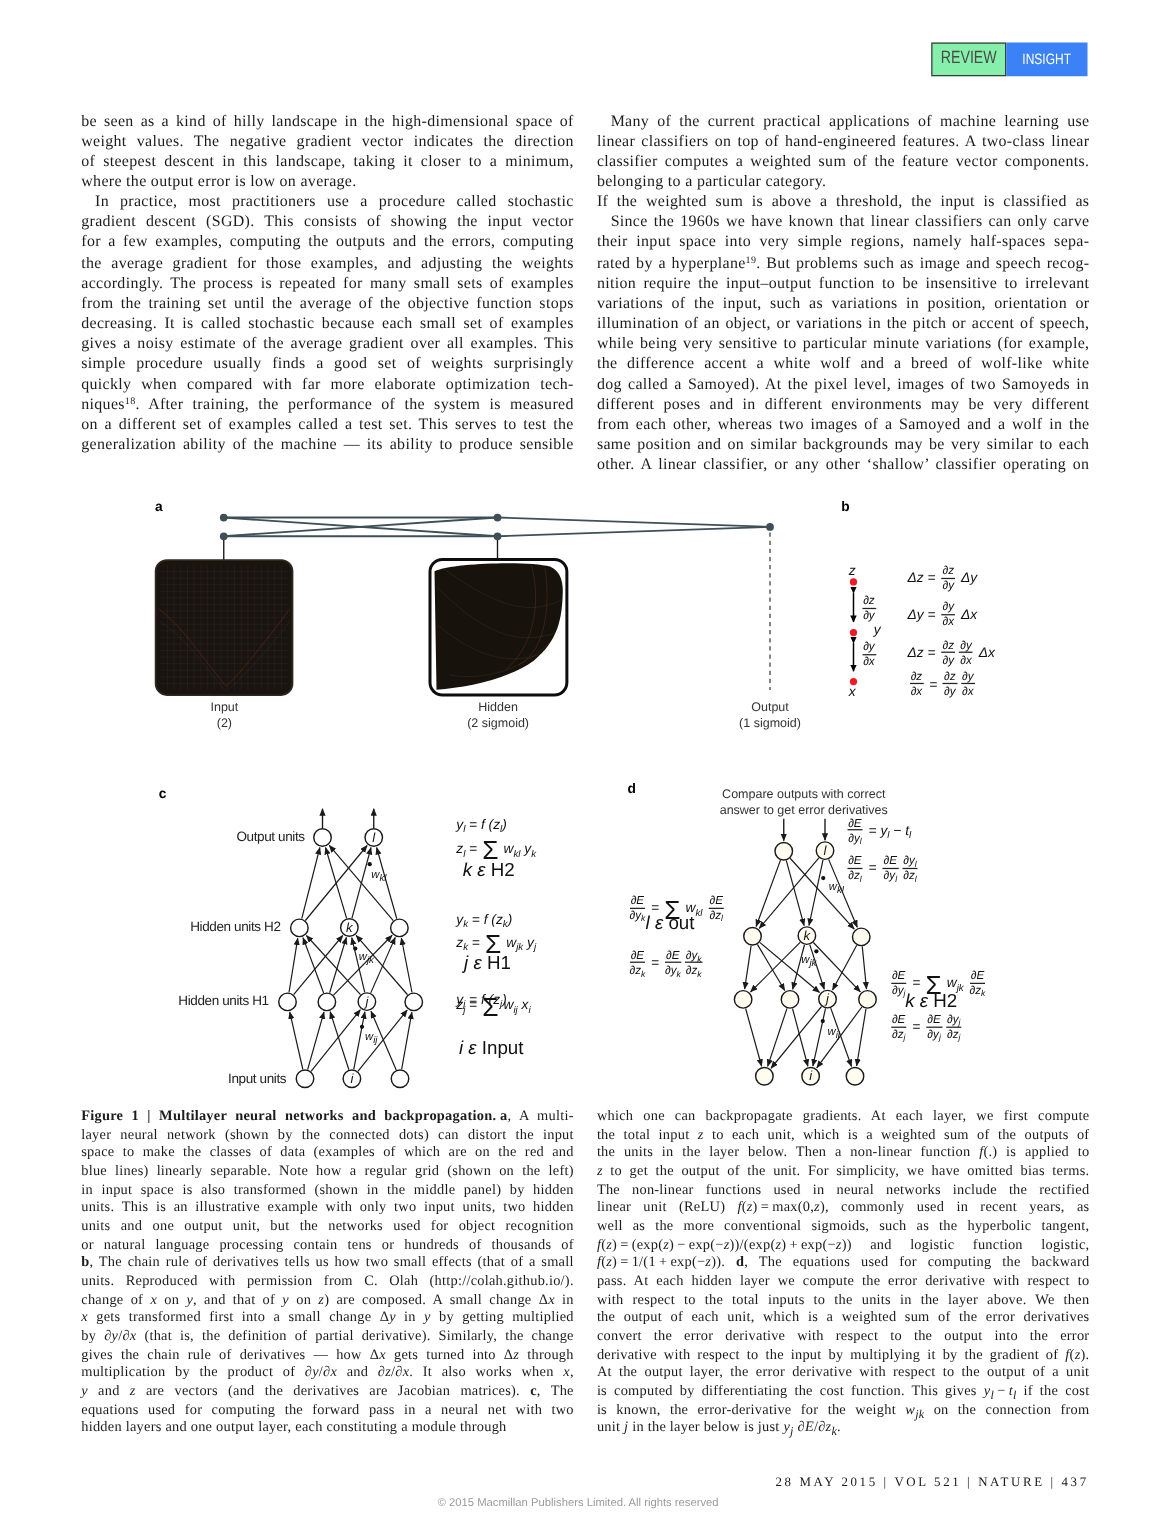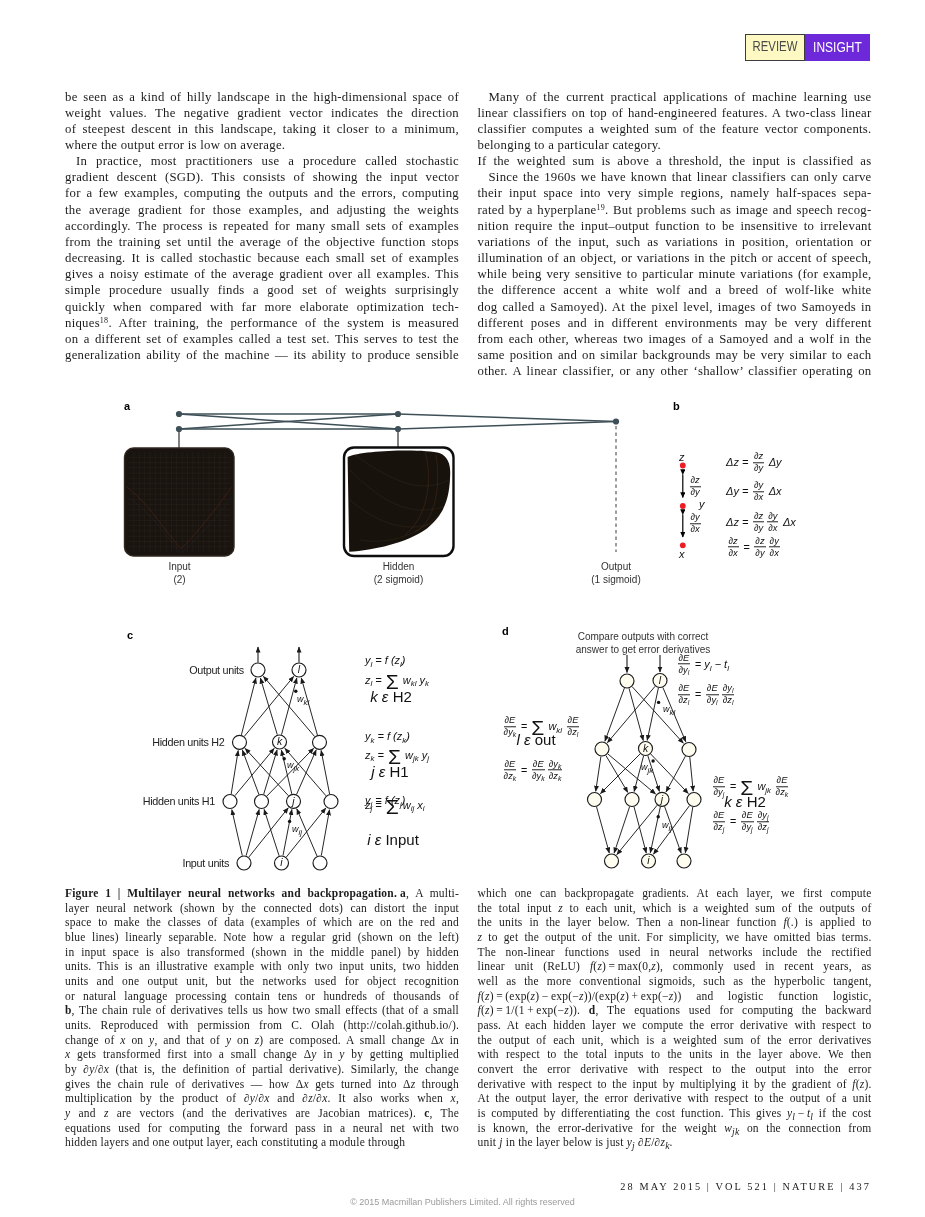--- a/index.html
+++ b/index.html
@@ -1,20 +1,20 @@
 <!DOCTYPE html>
 <html><head><meta charset="utf-8"><title>437</title>
 <style>
 *{margin:0;padding:0;box-sizing:border-box}
 html,body{width:925px;height:1217px;background:#fff;overflow:hidden}
 body{position:relative;font-family:"Liberation Serif",serif;color:#1c1c1c}
 
-.review{position:absolute;left:745px;top:34px;width:60px;height:26.5px;border:1.6px solid #3d3d3d;background:#fef9c3;color:#4a4a4a;font-family:"Liberation Sans",sans-serif;font-size:14.2px;text-align:center;line-height:23.5px}
+.review{position:absolute;left:745px;top:34px;width:60px;height:26.5px;border:1.6px solid #3d3d3d;background:#86efac;color:#4a4a4a;font-family:"Liberation Sans",sans-serif;font-size:14.2px;text-align:center;line-height:23.5px}
 .review span,.insight span{display:inline-block;transform:scaleX(0.8)}
-.insight{position:absolute;left:805px;top:34px;width:64.5px;height:26.5px;background:#6d28d9;color:#fff;font-family:"Liberation Sans",sans-serif;font-size:15px;text-align:center;line-height:26.5px}
+.insight{position:absolute;left:805px;top:34px;width:64.5px;height:26.5px;background:#3b82f6;color:#fff;font-family:"Liberation Sans",sans-serif;font-size:12px;text-align:center;line-height:26.5px}
 
 .col{position:absolute;width:394px;font-size:12.75px;line-height:16.17px;letter-spacing:0.26px}
 .colL{left:65px;top:88.5px}
 .colR{left:477.5px;top:88.5px}
 .jl{text-align:justify;height:16.17px;overflow:visible}
 .jl::after{content:"";display:inline-block;width:100%}
 .jl.last::after{content:none}
 .ind{padding-left:11px}
 sup{font-size:8px;vertical-align:4px;line-height:0}
 
@@ -281,22 +281,22 @@
 <div class="jl">which one can backpropagate gradients. At each layer, we first compute</div>
 <div class="jl">the total input <i>z</i> to each unit, which is a weighted sum of the outputs of</div>
 <div class="jl">the units in the layer below. Then a non-linear function <i>f</i>(.) is applied to</div>
 <div class="jl"><i>z</i> to get the output of the unit. For simplicity, we have omitted bias terms.</div>
 <div class="jl">The non-linear functions used in neural networks include the rectified</div>
 <div class="jl">linear unit (ReLU) <i>f</i>(<i>z</i>) = max(0,<i>z</i>), commonly used in recent years, as</div>
 <div class="jl">well as the more conventional sigmoids, such as the hyperbolic tangent,</div>
 <div class="jl"><i>f</i>(<i>z</i>) = (exp(<i>z</i>) − exp(−<i>z</i>))/(exp(<i>z</i>) + exp(−<i>z</i>)) and logistic function logistic,</div>
 <div class="jl"><i>f</i>(<i>z</i>) = 1/(1 + exp(−<i>z</i>)). <b>d</b>, The equations used for computing the backward</div>
 <div class="jl">pass. At each hidden layer we compute the error derivative with respect to</div>
+<div class="jl">with respect to the total inputs to the units in the layer above. We then</div>
 <div class="jl">the output of each unit, which is a weighted sum of the error derivatives</div>
-<div class="jl">with respect to the total inputs to the units in the layer above. We then</div>
 <div class="jl">convert the error derivative with respect to the output into the error</div>
 <div class="jl">derivative with respect to the input by multiplying it by the gradient of <i>f</i>(<i>z</i>).</div>
 <div class="jl">At the output layer, the error derivative with respect to the output of a unit</div>
 <div class="jl">is computed by differentiating the cost function. This gives <i>y<sub>l</sub></i> − <i>t<sub>l</sub></i> if the cost</div>
 <div class="jl">is known, the error-derivative for the weight <i>w<sub>jk</sub></i> on the connection from</div>
 <div class="jl last">unit <i>j</i> in the layer below is just <i>y<sub>j</sub></i> ∂<i>E</i>/∂<i>z<sub>k</sub></i>.</div>
 </div>
 <div class="folio">28 MAY 2015 | VOL 521 | NATURE | 437</div>
 <div class="copy">© 2015 Macmillan Publishers Limited. All rights reserved</div>
 </body></html>

